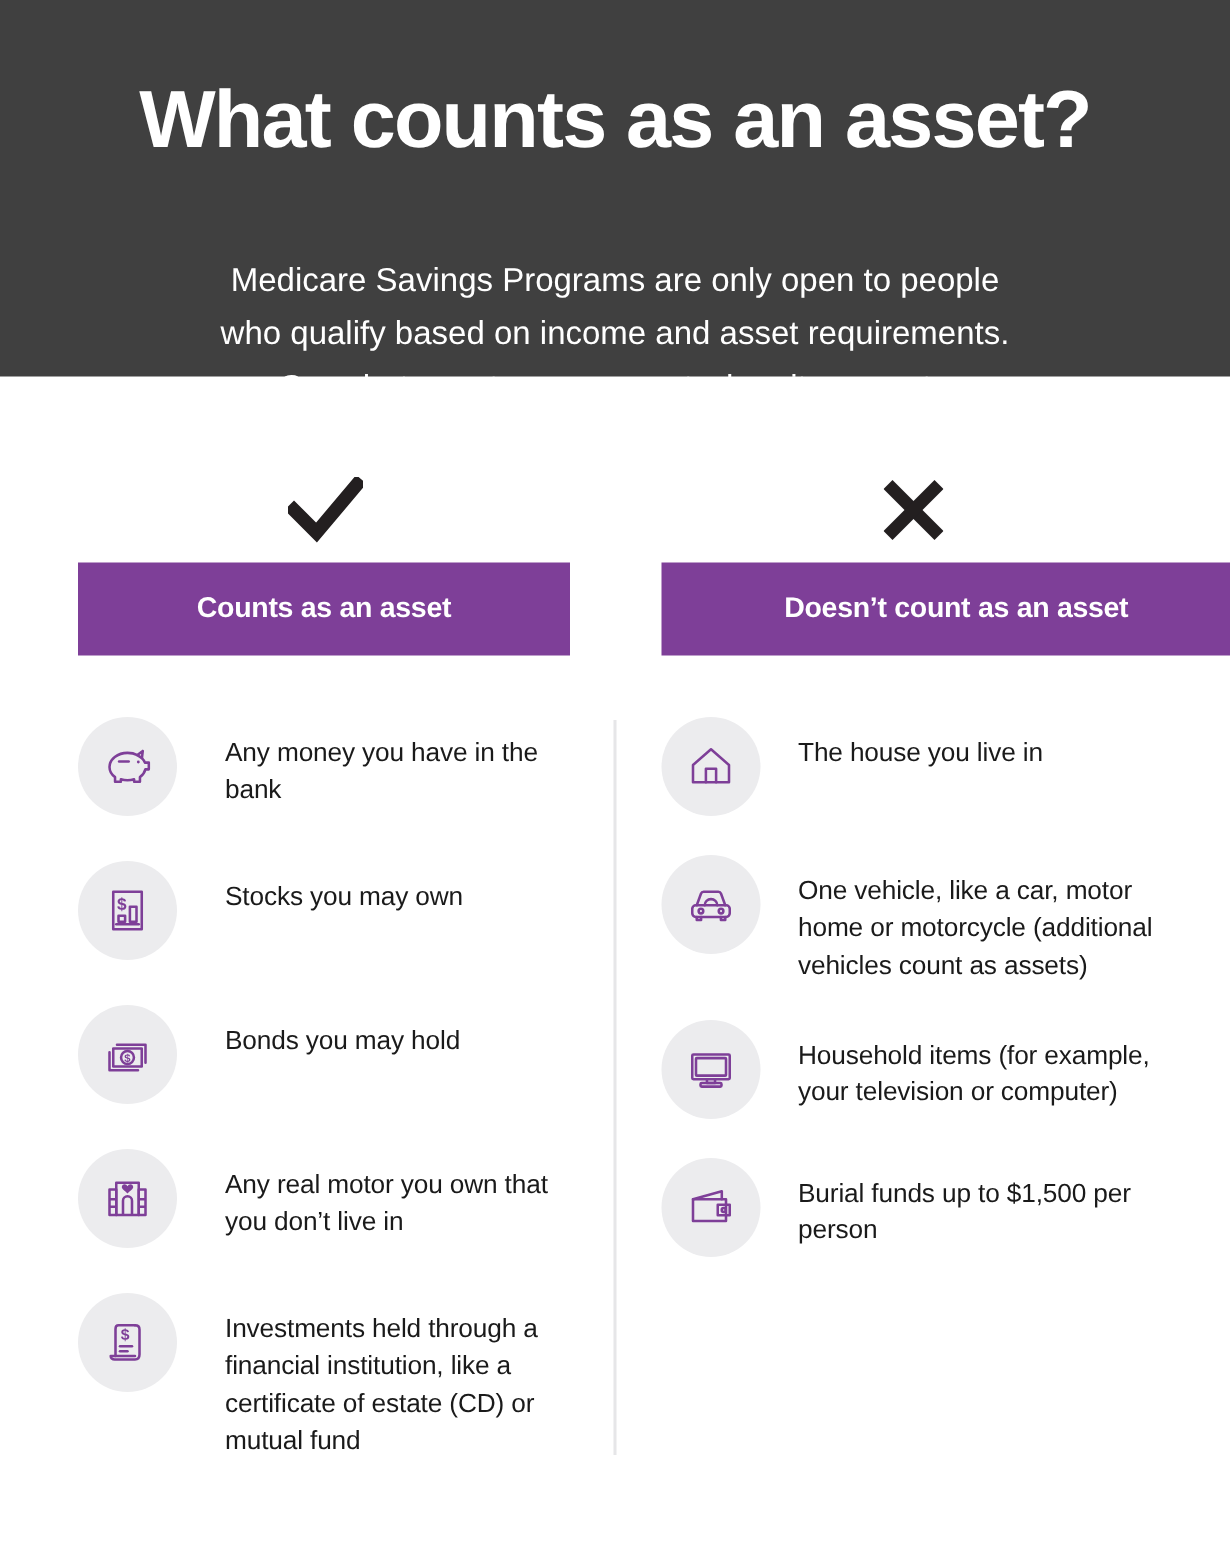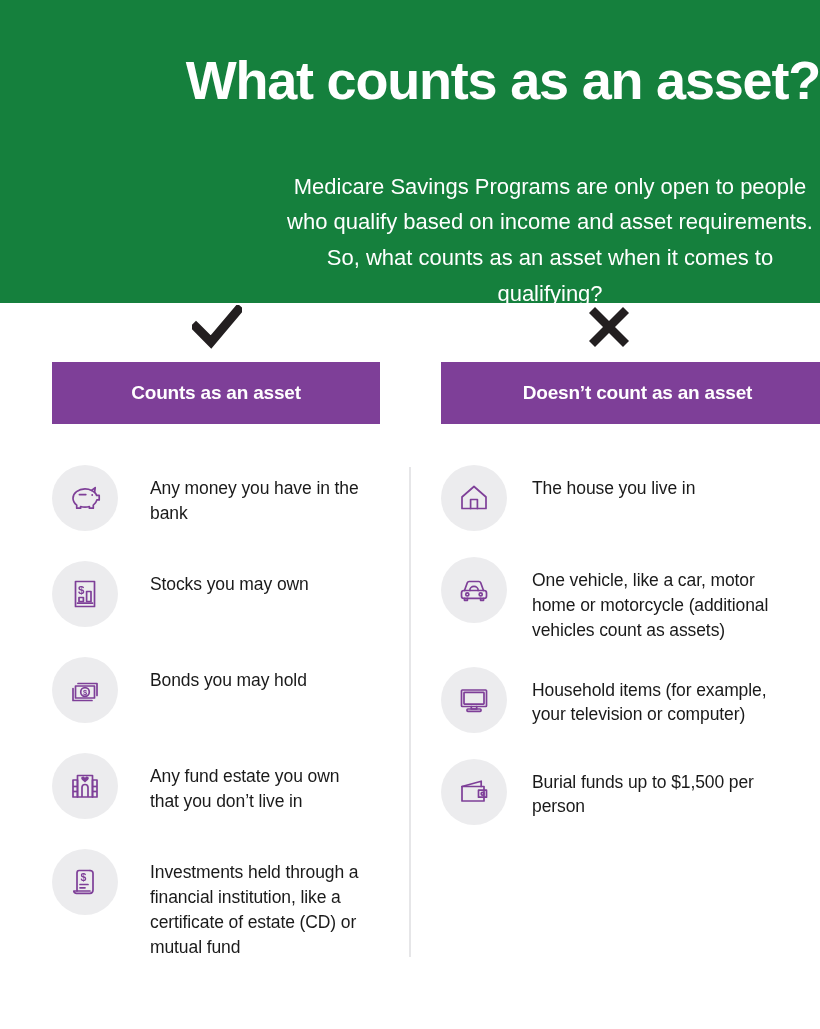--- a/index.html
+++ b/index.html
@@ -6,37 +6,37 @@
   html, body {
     width:820px; height:1029px;
     background:#ffffff;
     font-family:"Liberation Sans", sans-serif;
     -webkit-font-smoothing:antialiased;
   }
   .page { position:relative; width:820px; height:1029px; overflow:hidden; background:#fff; }
 
   
   .banner {
-    position:absolute; left:0; top:0; width:820px; height:303px;
-    background:#15803d;
-    display:flex; flex-direction:column; align-items:flex-end;
+    position:absolute; left:0; top:0; width:820px; height:251px;
+    background:#404040;
+    display:flex; flex-direction:column; align-items:center;
   }
   .banner-title {
     margin-top:52px;
     font-size:54px; font-weight:bold; color:#ffffff;
     letter-spacing:-1.2px; line-height:1.05; text-align:center;
     white-space:nowrap;
   }
   .banner-sub {
     margin-top:60px; width:540px;
     font-size:22px; color:#ffffff; text-align:center; line-height:1.62;
   }
 
   
-  .columns { position:absolute; left:0; top:270px; width:820px; height:746px; }
+  .columns { position:absolute; left:0; top:283px; width:820px; height:746px; }
 
   .divider {
     position:absolute; left:409px; top:197px; width:2px; height:490px;
     background:#e6e6e8;
   }
 
   .col { position:absolute; top:0; }
   .col-left  { left:52px;  width:330px; }
   .col-right { left:441px; width:336px; }
 
@@ -161,21 +161,21 @@
                 <line x1="6" y1="18.5" x2="10.5" y2="18.5"></line>
                 <line x1="6" y1="23.5" x2="10.5" y2="23.5"></line>
                 <line x1="25.5" y1="18.5" x2="30" y2="18.5"></line>
                 <line x1="25.5" y1="23.5" x2="30" y2="23.5"></line>
                 <path d="M18 14.6 C16.2 12.7 14.2 11.9 14.2 10.3 C14.2 9.3 15.0 8.5 16.0 8.5
                          C16.9 8.5 17.6 9.1 18 9.8 C18.4 9.1 19.1 8.5 20.0 8.5
                          C21.0 8.5 21.8 9.3 21.8 10.3 C21.8 11.9 19.8 12.7 18 14.6 Z" fill="#7E3F98" stroke="none"></path>
               </g>
             </svg>
           </div>
-          <div class="item-text">Any fund estate you own that you don’t live in</div>
+          <div class="item-text">Any real motor you own that you don’t live in</div>
         </div>
 
         <div class="item">
           <div class="bubble">
             <svg width="34" height="34" viewBox="0 0 34 34">
               <g fill="none" stroke="#7E3F98" stroke-width="1.7" stroke-linecap="round" stroke-linejoin="round">
                 <path d="M22 5.5 L11 5.5 C9.6 5.5 9 6.6 9 8 L9 26 L22 26"></path>
                 <path d="M22 5.5 C24 5.5 25 6.6 25 8.3 L25 25 C25 26.9 23.9 28.3 22 28.3
                          L8.5 28.3 C6.8 28.3 5.8 27.3 5.8 26 L9 26"></path>
                 <text x="15.5" y="15.5" font-family="Liberation Sans, sans-serif" font-size="10.5" font-weight="bold" fill="#7E3F98" stroke="none" text-anchor="middle">$</text>

